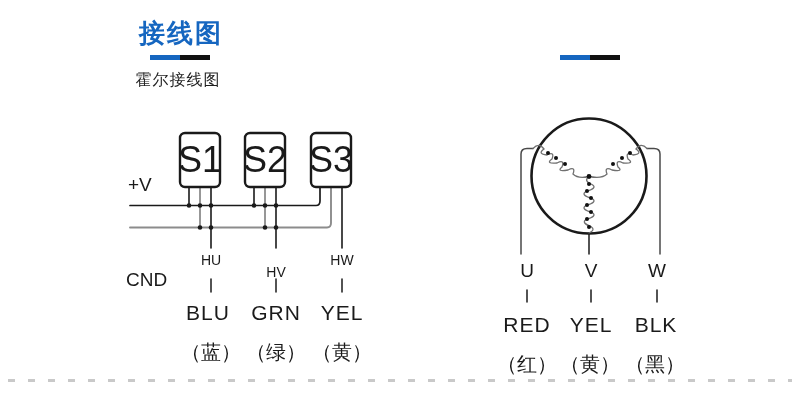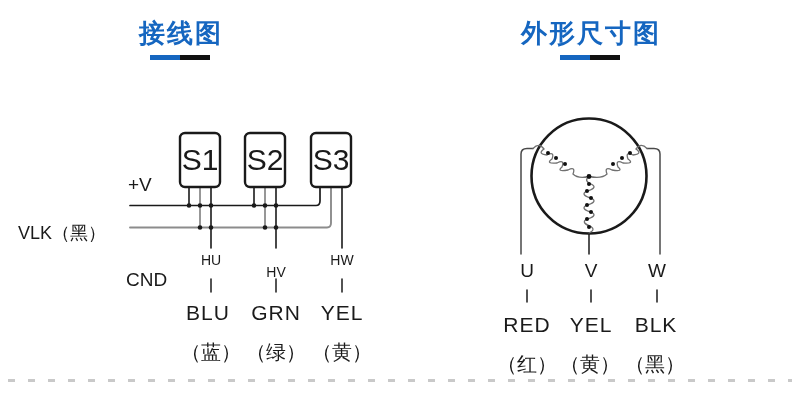--- a/index.html
+++ b/index.html
@@ -14,43 +14,43 @@
   }
   .abs{position:absolute;white-space:nowrap;}
   .ctr{transform:translateX(-50%);}
   .title{font-size:26px;font-weight:bold;color:var(--accent);letter-spacing:2px;}
   .subtitle{font-size:16px;color:#1f1f1f;letter-spacing:1px;}
   .underline{height:5px;display:flex;}
   .underline .half-blue{width:50%;height:100%;background:var(--accent);}
   .underline .half-black{width:50%;height:100%;background:#111;}
   .wire-label{font-size:18px;font-weight:500;}
   .rail-label{font-size:19px;font-weight:500;}
-  .sensor-label{font-size:30px;line-height:27px;}
+  .sensor-label{font-size:36px;line-height:27px;}
   .sig-label{font-size:14px;font-weight:500;}
   .code-label{font-size:21px;font-weight:500;letter-spacing:1px;}
   .cn-label{font-size:20px;}
   .phase-label{font-size:19px;font-weight:500;}
   svg{position:absolute;left:0;top:0;}
   .dash-sep{
     position:absolute;left:8px;top:379px;width:784px;height:3px;
     background:repeating-linear-gradient(90deg,#c9c9c9 0 7px,transparent 7px 20px);
   }
 </style>
 </head>
 <body>
 
 <div class="canvas">
 
   <div class="abs ctr title" style="left:181px;top:16px;">接线图</div>
   <div class="abs underline" style="left:150px;top:55px;width:60px;">
     <span class="half-blue"></span>
     <span class="half-black"></span>
   </div>
+  <div class="abs ctr subtitle" style="left:178px;top:70px;">霍尔接线图</div>
 
-  <div class="abs ctr title" style="left:591px;top:16px;">外形尺寸图</div>
   <div class="abs underline" style="left:560px;top:55px;width:60px;">
     <span class="half-blue"></span>
     <span class="half-black"></span>
   </div>
 
   <svg width="800" height="406" viewBox="0 0 800 406">
 
     <g fill="none" stroke-linecap="round">
 
       <path d="M130 205.5 H316 Q320 205.5 320 201 V187" stroke="#1a1a1a" stroke-width="1.7"></path>
@@ -117,21 +117,20 @@
       <circle cx="589" cy="227" r="2"></circle>
     </g>
     <g fill="none" stroke-linecap="round">
 
       <path d="M527 290 V302" stroke="#1a1a1a" stroke-width="1.5"></path>
       <path d="M591 290 V302" stroke="#1a1a1a" stroke-width="1.5"></path>
       <path d="M657 290 V302" stroke="#1a1a1a" stroke-width="1.5"></path>
     </g>
   </svg>
 
-  <div class="abs wire-label" style="left:18px;top:221px;">VLK（黑）</div>
   <div class="abs rail-label" style="left:128px;top:174px;">+V</div>
   <div class="abs rail-label" style="left:126px;top:237px;margin-top:32px;">CND</div>
 
   <div class="abs ctr sensor-label" style="left:200px;top:146px;">S1</div>
   <div class="abs ctr sensor-label" style="left:265px;top:146px;">S2</div>
   <div class="abs ctr sensor-label" style="left:331px;top:146px;">S3</div>
 
   <div class="abs ctr sig-label" style="left:211px;top:252px;">HU</div>
   <div class="abs ctr sig-label" style="left:276px;top:264px;">HV</div>
   <div class="abs ctr sig-label" style="left:342px;top:252px;">HW</div>

